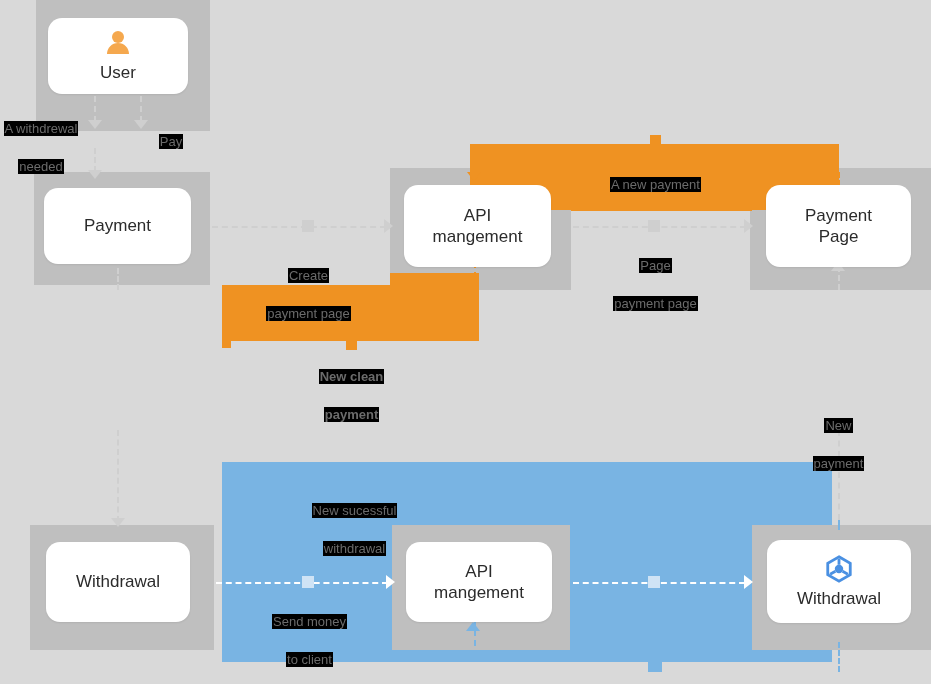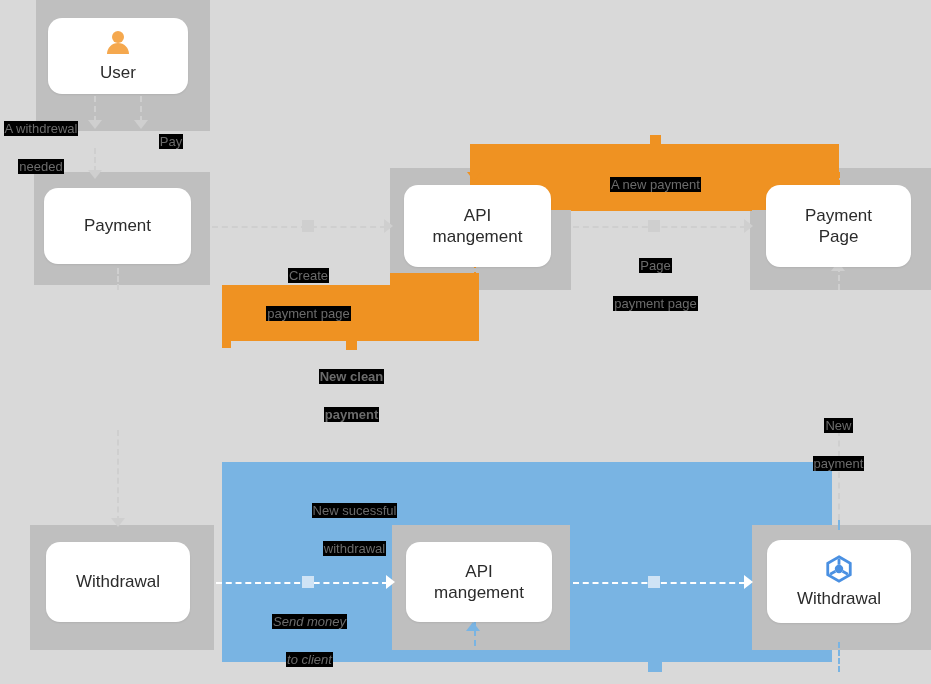--- a/index.html
+++ b/index.html
@@ -271,21 +271,21 @@
   <div class="edge-label" style="left:799px; top:398px; width:79px;">
     <span class="hl">New</span><br>
     <span class="hl">payment</span>
   </div>
 
   <div class="edge-label" style="left:297px; top:483px; width:115px;">
     <span class="hl">New sucessful</span><br>
     <span class="hl">withdrawal</span>
   </div>
 
-  <div class="edge-label" style="left:256px; top:594px; width:107px;font-style:italic;">
+  <div class="edge-label" style="left:256px; top:594px; width:107px;">
     <span class="hl">Send money</span><br>
     <span class="hl">to client</span>
   </div>
 
 
   <div class="edge-label" style="left:590px; top:668px; width:130px;">
     
   </div>
 
 </div>

